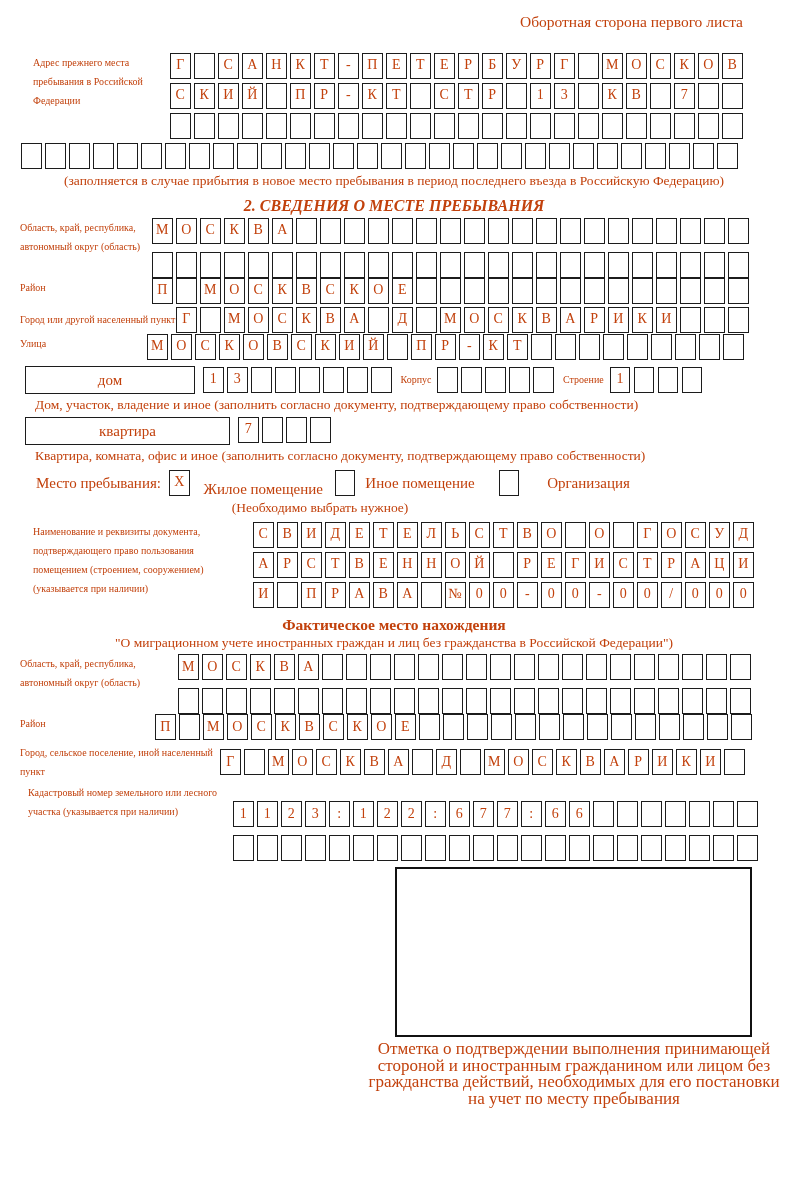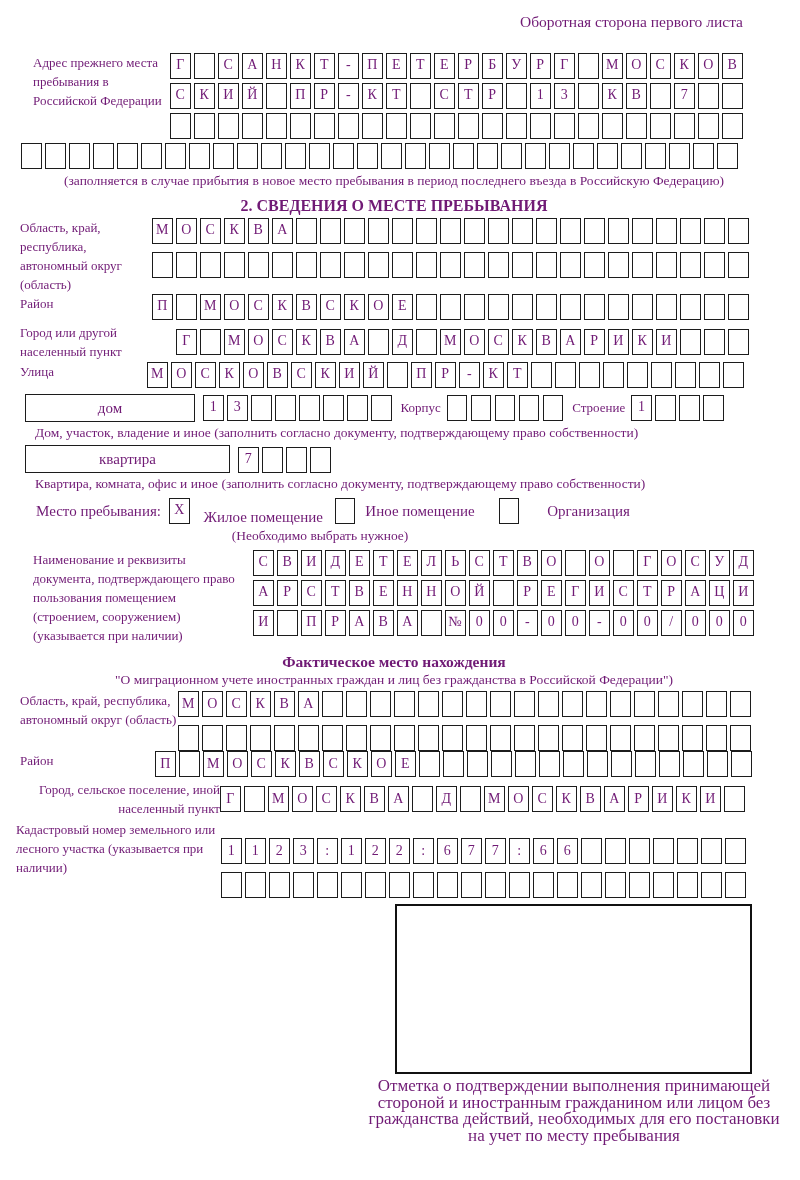--- a/index.html
+++ b/index.html
@@ -1,26 +1,26 @@
 <!DOCTYPE html>
 <html><head>
 <meta charset="utf-8">
 <style>
   * { margin:0; padding:0; box-sizing:border-box; }
   html,body { background:#ffffff; }
   .page {
     position:relative; width:788px; height:1180px; overflow:hidden;
-    background:#fff; color:#701a75;
+    background:#fff; color:#c2410c;
     font-family:"Liberation Serif","DejaVu Serif",serif;
     font-size:15px; line-height:1.2;
   }
   .hdr { text-align:right; padding:13px 45px 0 0; font-size:15.5px; }
 
   .frow { display:flex; align-items:flex-start; }
-  .lbl  { font-size:13px; line-height:19px; flex:0 0 auto; }
+  .lbl  { font-size:10px; line-height:19px; flex:0 0 auto; }
   .cells { display:flex; gap:3.5px; flex:0 0 auto; }
   .cellcol { display:flex; flex-direction:column; }
   .cell, .cbox {
     width:20.5px; height:26px; border:1.7px solid #1c1c1c;
     display:flex; align-items:center; justify-content:center;
     font-size:14px; flex:0 0 auto; background:#fff;
   }
   .wbox {
     height:28px; border:1.6px solid #1c1c1c;
     display:flex; align-items:center; justify-content:center;
@@ -29,47 +29,47 @@
   .note { font-size:13.5px; line-height:17px; }
   .center { text-align:center; }
   .bold { font-weight:bold; }
   .title { text-align:center; font-weight:bold; font-size:16px; }
 
   
   .b1 { margin-top:21px; } .b1 .lbl { margin-left:33px; width:137px; }
   .b1 .cellcol { gap:4px; }
   .row4 { margin:4px 0 0 21px; }
   .note1 { margin-top:3px; }
-  .t2 { margin-top:7px; }
+  .t2 { margin-top:7px;font-style:italic; }
   .reg { margin-top:3px; } .reg .lbl { margin-left:20px; width:132px; }
   .reg .cellcol { gap:8px; }
   .rajon { margin-top:0; } .rajon .lbl { margin-left:20px; width:132px; }
   .gorod { margin-top:3px; align-items:center; } .gorod .lbl { margin-left:20px; width:156px; }
   .ulica { margin-top:1px; } .ulica .lbl { margin-left:20px; width:127px; }
   .dom { margin:6px 0 0 25px; align-items:center; }
   .dom .wbox.b-dom { width:170px; margin-right:8px; }
   .dom .sp { margin:0 6px 0 9px; }
   .hnote { margin:2px 0 0 35px; }
-  .kv { margin:4px 0 0 25px; align-items:flex-end; }
+  .kv { margin:4px 0 0 25px; align-items:flex-start; }
   .kv .wbox.b-kv { width:205px; margin-right:8px; }
   .stay { margin:4px 0 0 36px; display:flex; align-items:center; }
   .stay .t0 { margin-right:8px; }
   .stay .t1 { margin:12px 12px 0 14px; }
   .stay .t2m { margin:0 24px 0 10px; }
   .stay .t3 { margin-left:28px; }
   .staynote { width:640px; margin-top:1px; }
   .doc { margin-top:6px; } .doc .lbl { margin-left:33px; width:212px; margin-right:8px; }
   .doc .cellcol { gap:4px; }
   .ft { margin-top:8px; font-size:15.5px; }
   .fnote1 { margin-top:4px; }
   .freg { margin-top:3px; } .freg .lbl { margin-left:20px; width:158px; }
   .freg .cellcol { gap:8px; }
   .frajon .lbl { margin-left:20px; width:135px; }
-  .fgorod { margin-top:3px; align-items:center; } .fgorod .lbl { margin-left:20px; width:200px;text-align:right; }
-  .kad { margin-top:2px; } .kad .lbl { margin-left:16px; width:205px;font-family:Liberation Serif, serif; }
+  .fgorod { margin-top:3px; align-items:center; } .fgorod .lbl { margin-left:20px; width:200px; }
+  .kad { margin-top:2px; } .kad .lbl { margin-left:28px; width:205px;font-family:Liberation Serif, serif; }
   .kad .cellcol { gap:8px; margin-top:18px; }
   .stampbox { margin:6px 0 0 395px; width:357px; height:170px; border:2px solid #111; }
   .stampnote { margin:4px 0 0 368px; width:412px; font-size:17px; line-height:16.5px; text-align:center; }
 </style>
 </head>
 <body>
 
 <div class="page">
 
   <div class="hdr">Оборотная сторона первого листа</div>

